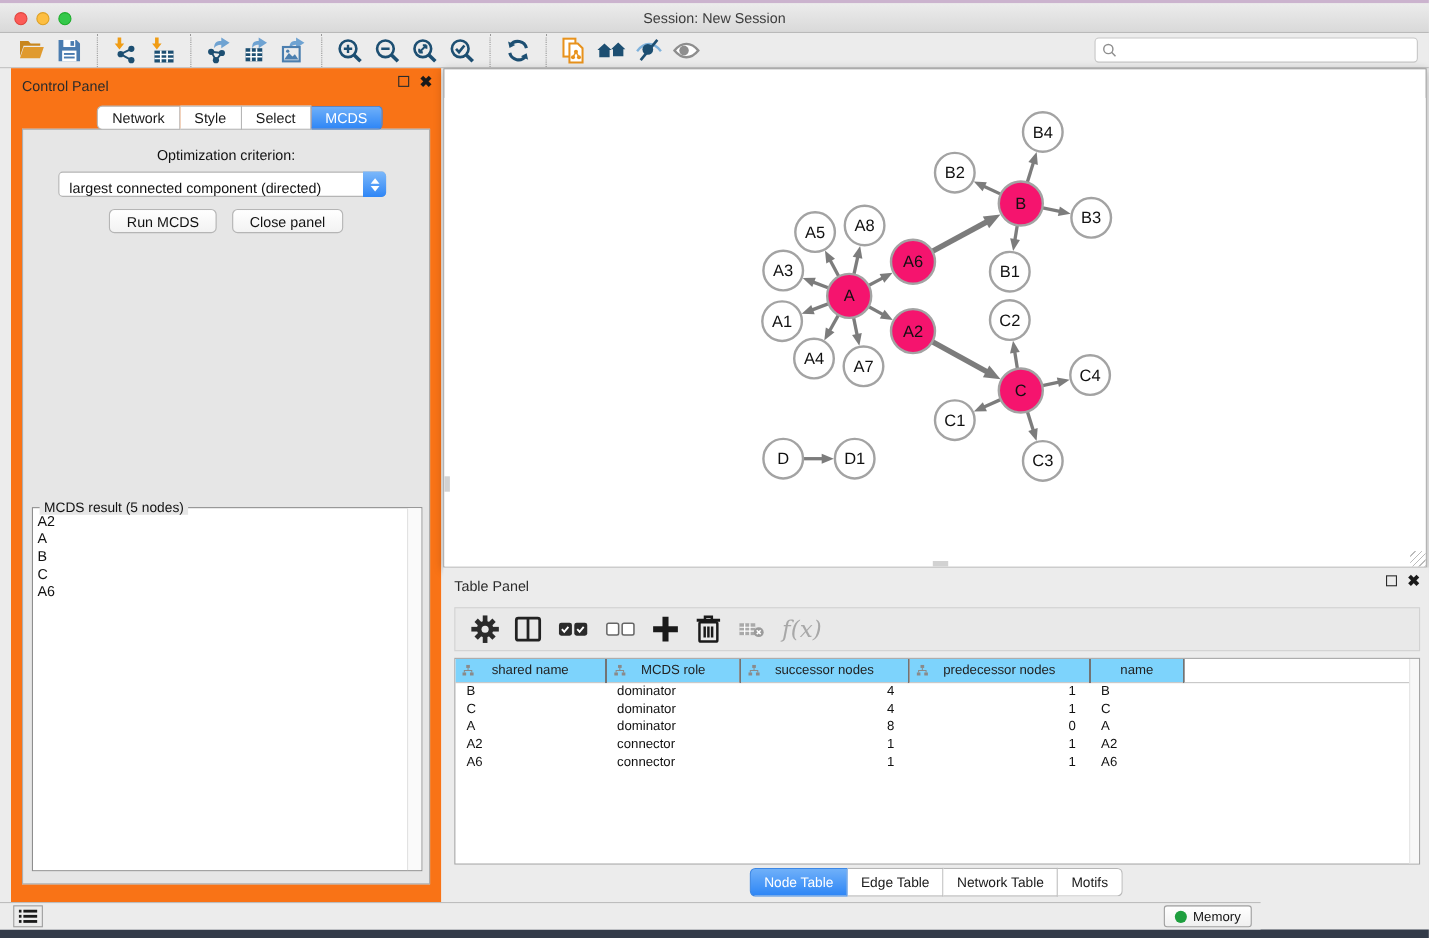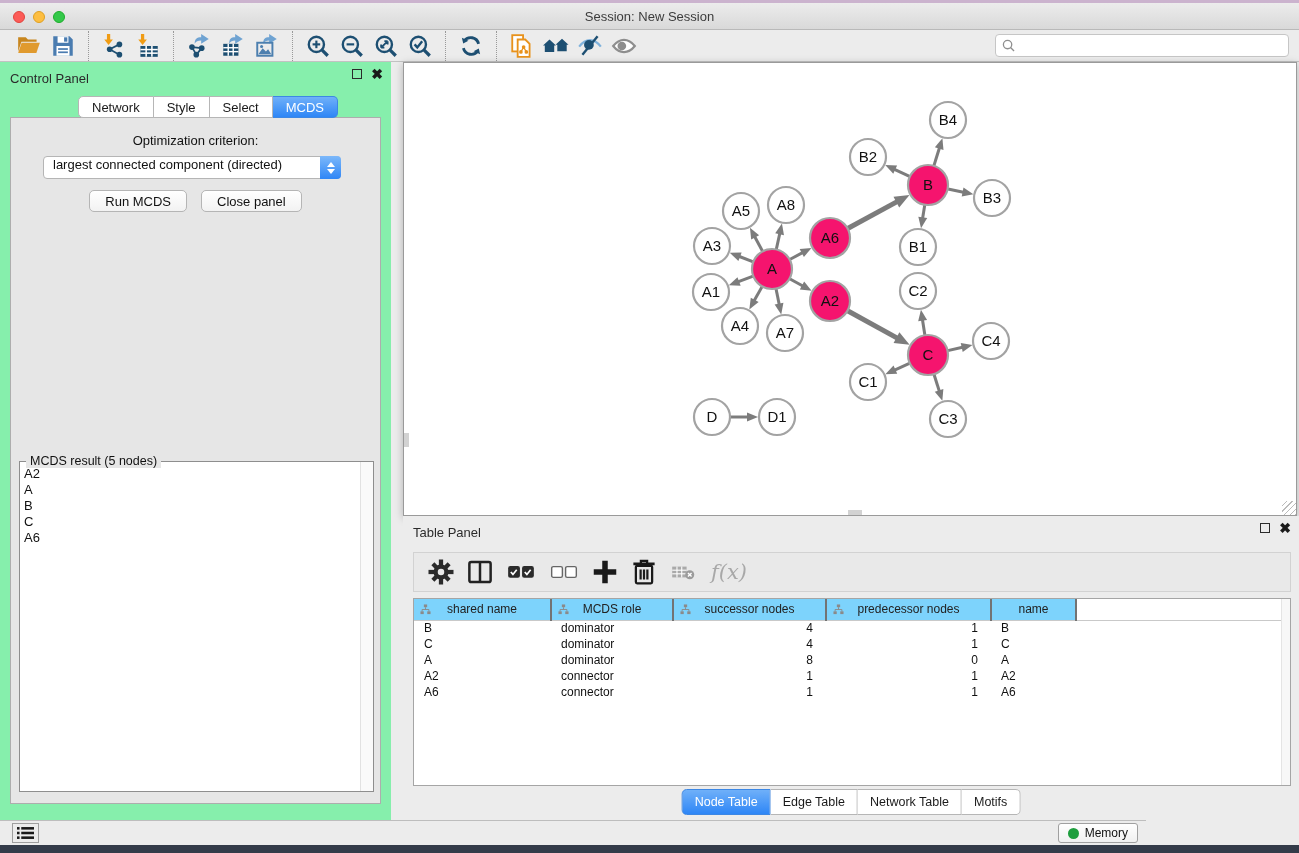--- a/index.html
+++ b/index.html
@@ -25,39 +25,39 @@
   .toolbar { position:absolute; left:0; top:30px; width:1299px; height:32px; background:#ECECEC;
     border-bottom:1px solid #C2C2C2; display:flex; align-items:center; padding-left:12px; }
   .ti { width:34px; height:30px; display:flex; align-items:center; justify-content:center; flex:none; cursor:default; }
   .ti svg { width:26px; height:26px; }
   .tsep { width:0; height:30px; border-left:1px dotted #999; margin:0 8px; flex:none; }
   .searchbox { position:absolute; right:10px; top:4px; width:294px; height:23px; background:#fff;
     border:1px solid #C6C6C6; border-radius:4px; display:flex; align-items:center; padding:0 6px; }
   .searchbox input { border:none; outline:none; flex:1; font-size:12px; font-family:inherit; background:transparent; }
 
   
-  .control-panel { position:absolute; left:0; top:62px; width:391px; height:758px; background:#86efac; }
+  .control-panel { position:absolute; left:10px; top:62px; width:391px; height:758px; background:#f97316; }
   .panel-head { position:absolute; left:10px; top:9px; font-size:13px; color:#2B2B2B; }
   .panel-icons { position:absolute; right:8px; top:7px; display:flex; gap:9px; align-items:center; }
   .float-icon { width:10px; height:10px; border:1.6px solid #2B2B2B; display:inline-block; }
   .close-icon { font-size:14px; font-weight:bold; color:#1A1A1A; line-height:10px; }
 
   .seg-tabs { position:absolute; display:flex; z-index:5; }
   .seg-tab { height:22px; background:#fff; border:1px solid #B6B6B6; border-left:none;
     display:flex; align-items:center; padding:0 13px; font-size:13px; color:#1A1A1A; cursor:default; }
   .seg-tab:first-child { border-left:1px solid #B6B6B6; border-radius:5px 0 0 5px; }
   .seg-tab:last-child { border-radius:0 5px 5px 0; }
   .seg-tab.selected { background:linear-gradient(#6FB0F9,#2E86F6); border-color:#3D87E4; color:#fff; }
 
   .cp-tabs { left:78px; top:34px; }
   .cp-content { position:absolute; left:10px; top:55px; width:371px; height:687px;
     background:#E6E6E6; border:1px solid #ADADAD; }
   .opt-label { position:absolute; top:15px; width:100%; text-align:center; font-size:13px; color:#111; }
   .combo { position:absolute; left:32px; top:38px; width:298px; height:23px; background:#fff;
-    border:1px solid #B5B5B5; border-radius:4px; display:flex; align-items:flex-start; }
+    border:1px solid #B5B5B5; border-radius:4px; display:flex; align-items:flex-end; }
   .combo-text { flex:1; padding-left:9px; font-size:13px; color:#111; white-space:nowrap; }
   .combo-stepper { width:21px; height:23px; margin:-1px -1px -1px 0; border-radius:0 4px 4px 0;
     background:linear-gradient(#7CB8FA,#2F86F6); display:flex; flex-direction:column; align-items:center; justify-content:center; gap:2px; }
   .tri-up { width:0; height:0; border-left:4px solid transparent; border-right:4px solid transparent; border-bottom:5px solid #fff; }
   .tri-down { width:0; height:0; border-left:4px solid transparent; border-right:4px solid transparent; border-top:5px solid #fff; }
   .cp-buttons { position:absolute; top:72px; width:100%; display:flex; justify-content:center; gap:14px; }
   .btn { height:22px; background:linear-gradient(#FFFFFF,#F2F2F2); border:1px solid #B5B5B5;
     border-radius:5px; font-size:13px; color:#111; padding:0 15px; font-family:inherit; cursor:default; }
 
   .result-box { position:absolute; left:8px; top:336px; width:355px; height:338px; }

